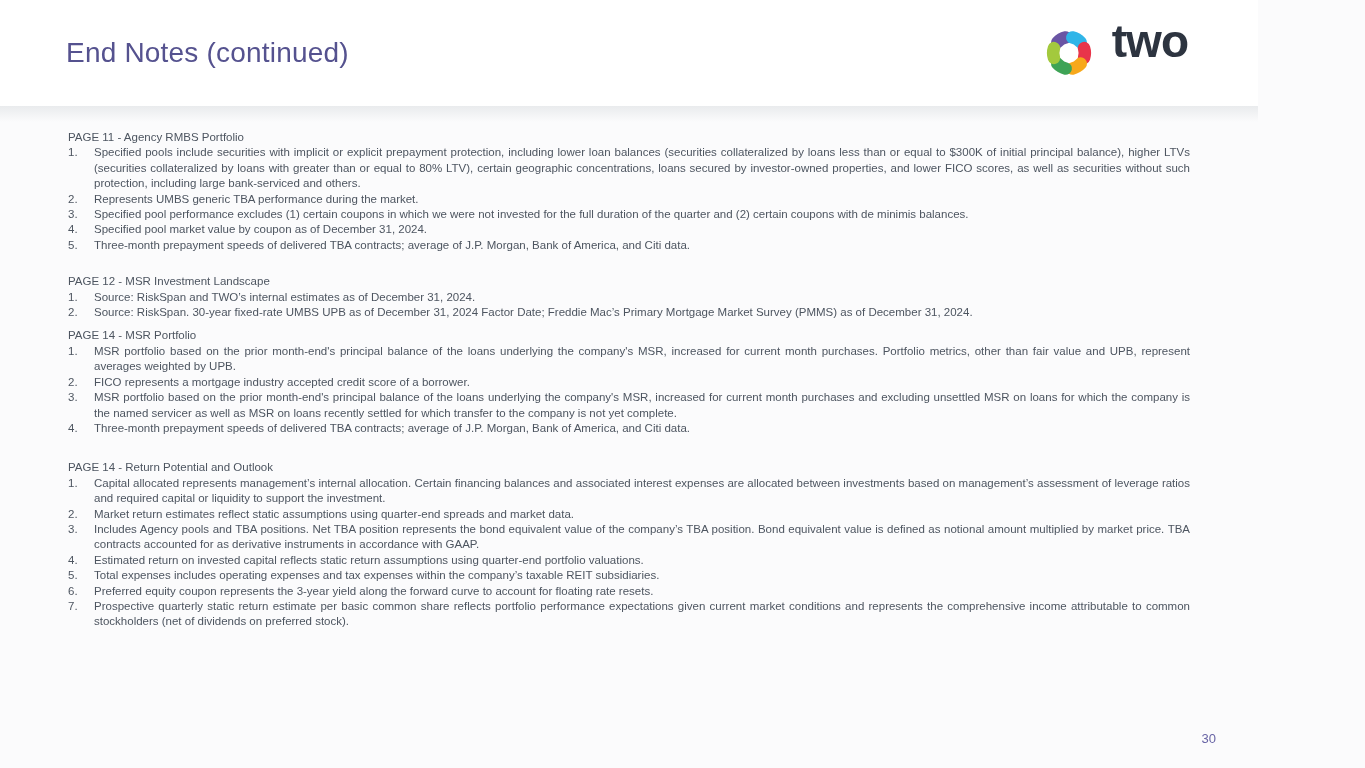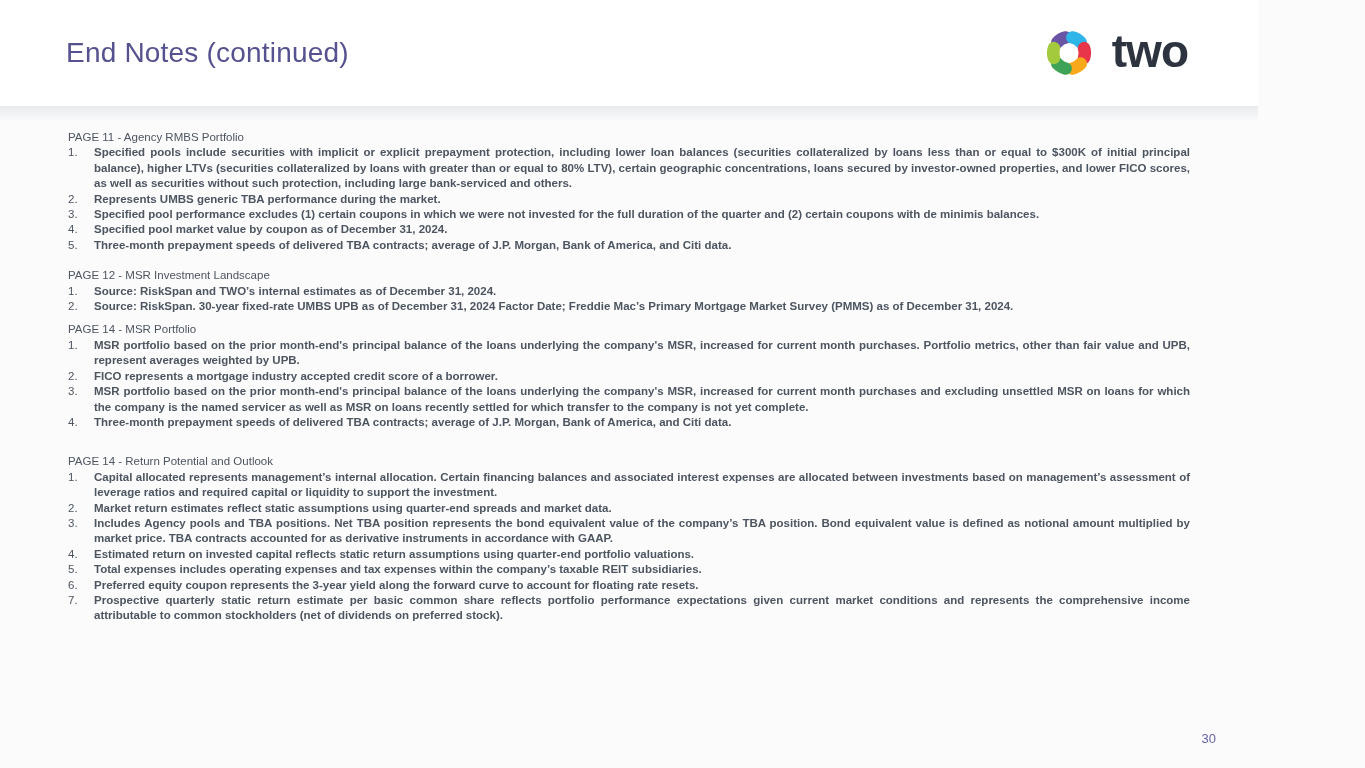--- a/index.html
+++ b/index.html
@@ -13,38 +13,38 @@
   
   .header{
     height:106px;background:#ffffff;
     display:flex;align-items:center;justify-content:space-between;
     padding:0 70px 0 66px;box-sizing:border-box;
   }
   .page-title{
     font-size:28px;font-weight:400;color:#55528f;
     letter-spacing:.2px;margin:0;
   }
-  .logo{display:flex;align-items:center;gap:10px;}
+  .logo{display:flex;gap:10px;}
   .logo svg{width:66px;height:66px;display:block;}
   .logo-text{
     font-size:46px;font-weight:800;color:#2d3440;
     letter-spacing:-1px;line-height:1;transform:translateY(-2px);
   }
   
   .content{
     position:relative;height:662px;box-sizing:border-box;
     background:linear-gradient(to bottom,#e9ebed 0,#fbfbfc 16px);
     padding:24px 68px 0 68px;
     color:#4d5560;font-size:11.5px;line-height:15.4px;
   }
   .sec-header{white-space:nowrap;}
   .note-item{display:flex;}
   .note-item .num{flex:0 0 26px;}
-  .note-item .txt{flex:1;text-align:justify;font-weight:bold;}
-  #sec2{margin-top:15px;}
+  .note-item .txt{flex:1;text-align:justify;}
+  #sec2{margin-top:21px;}
   #sec3{margin-top:8px;}
   #sec4{margin-top:24px;}
   .page-number{
     position:absolute;top:731px;right:42px;
     font-size:13px;color:#6864a5;
   }
 </style>
 </head>
 <body>
 

